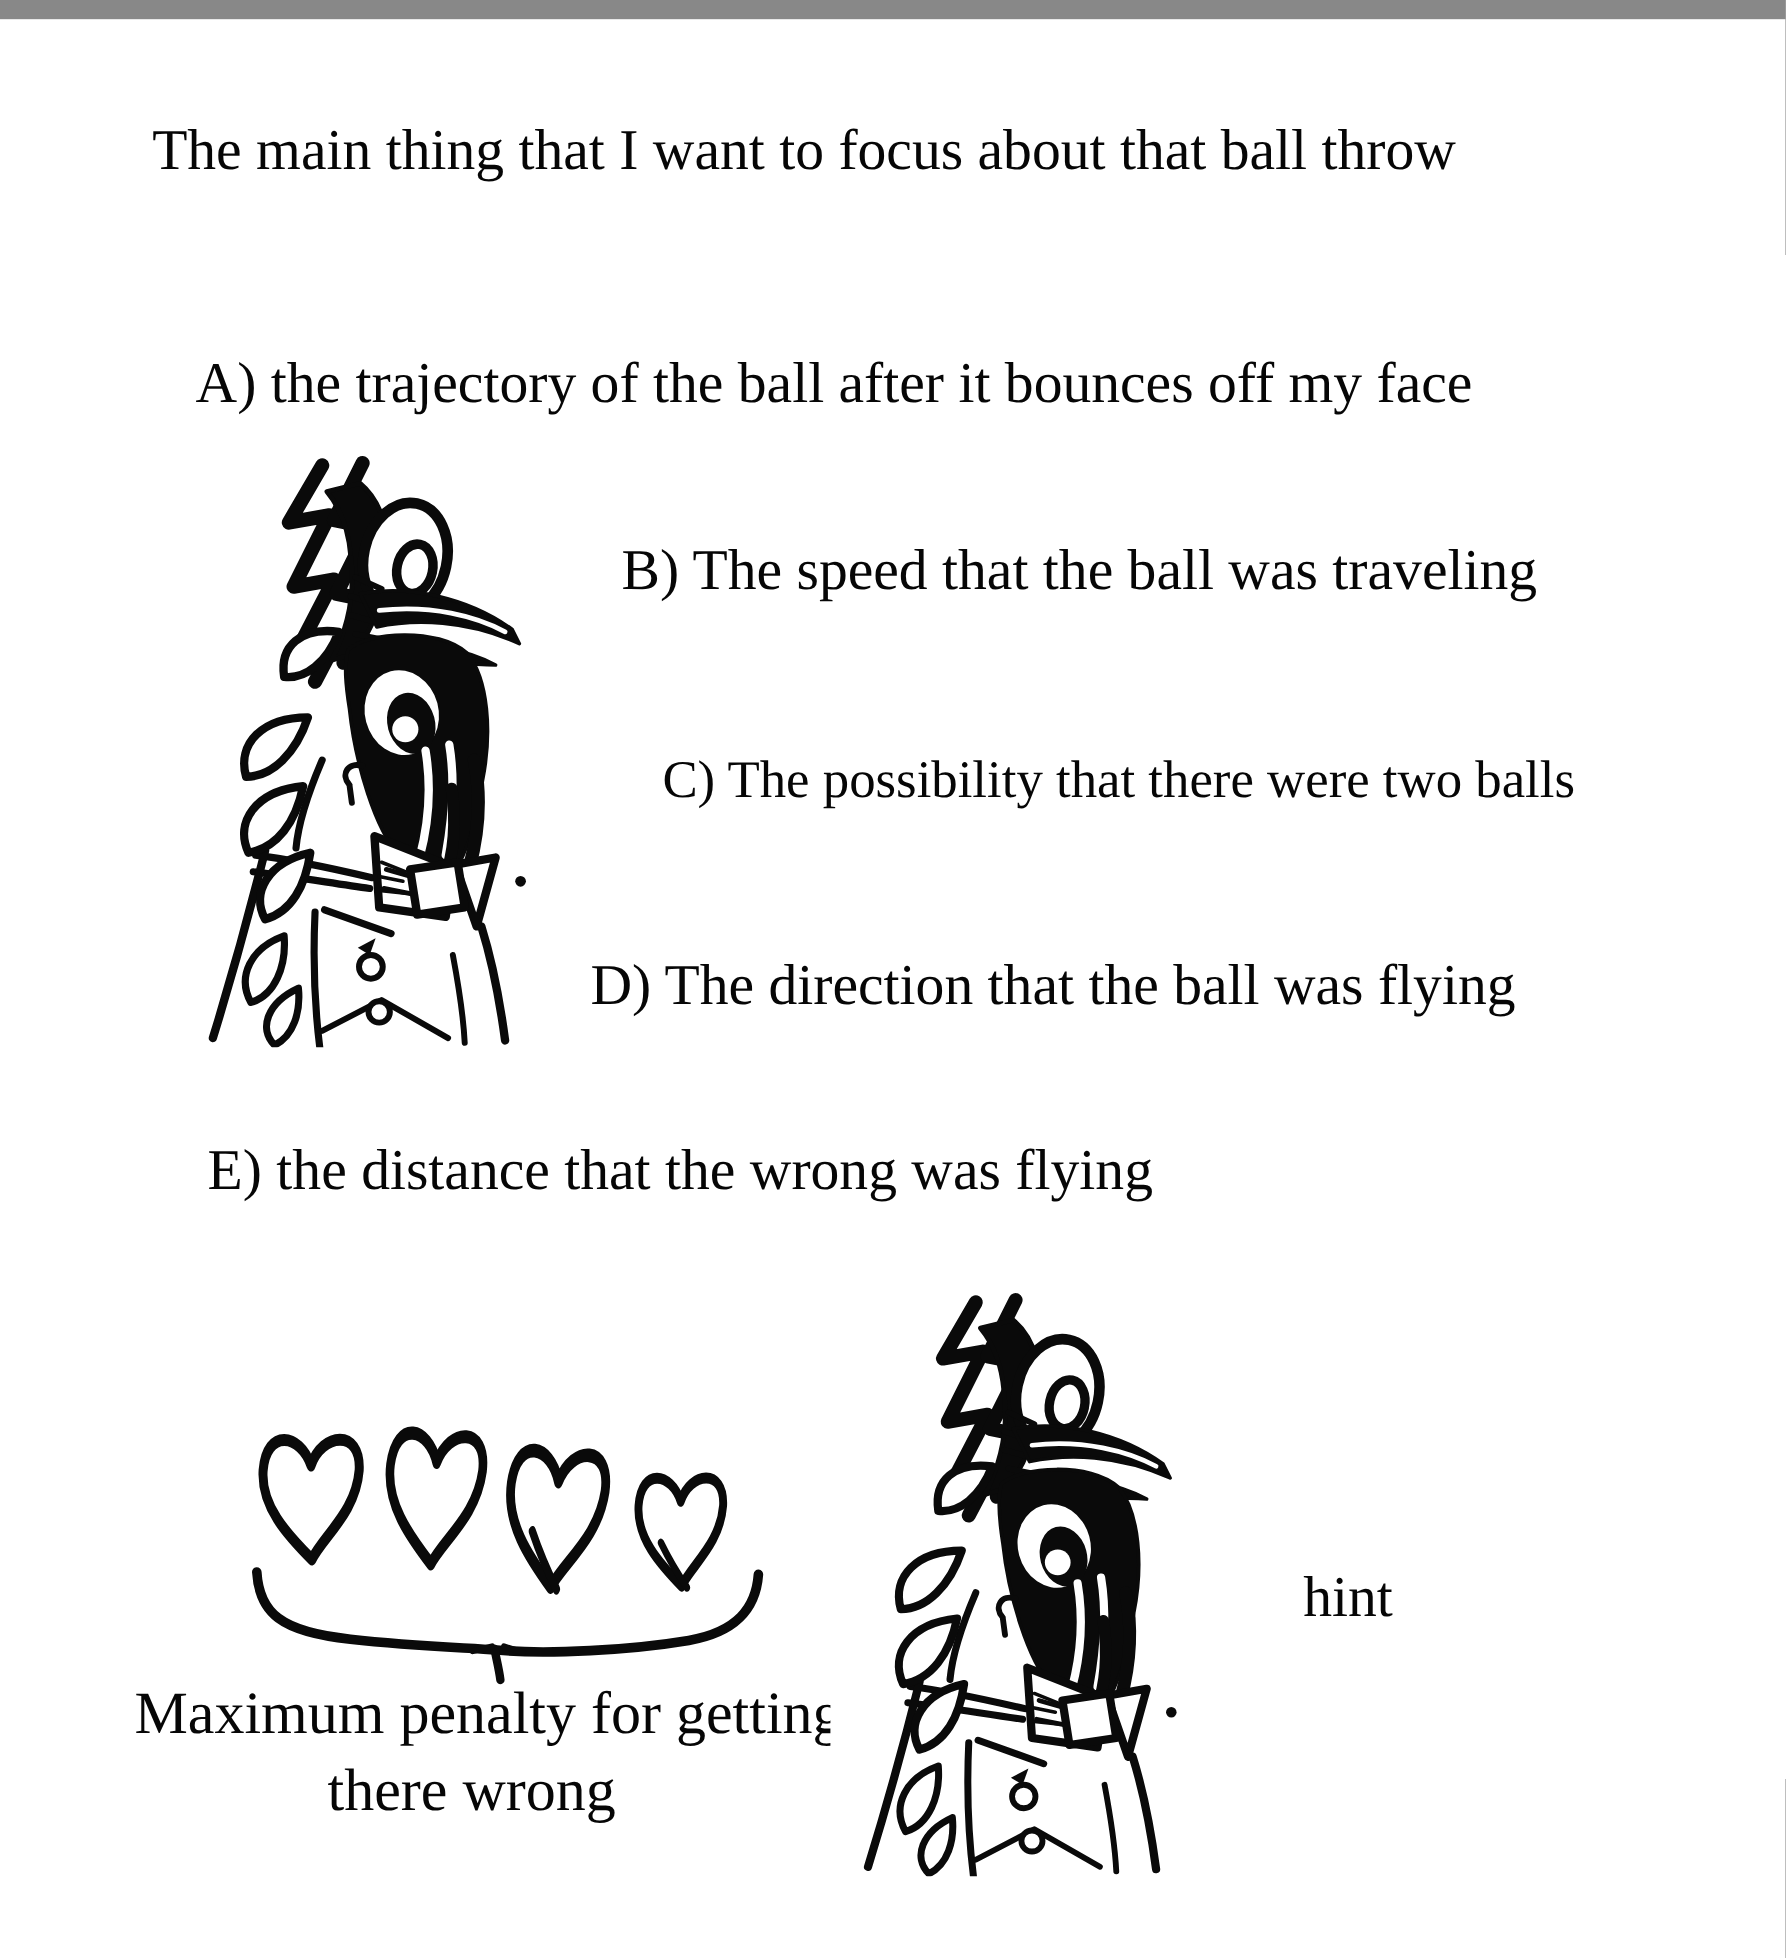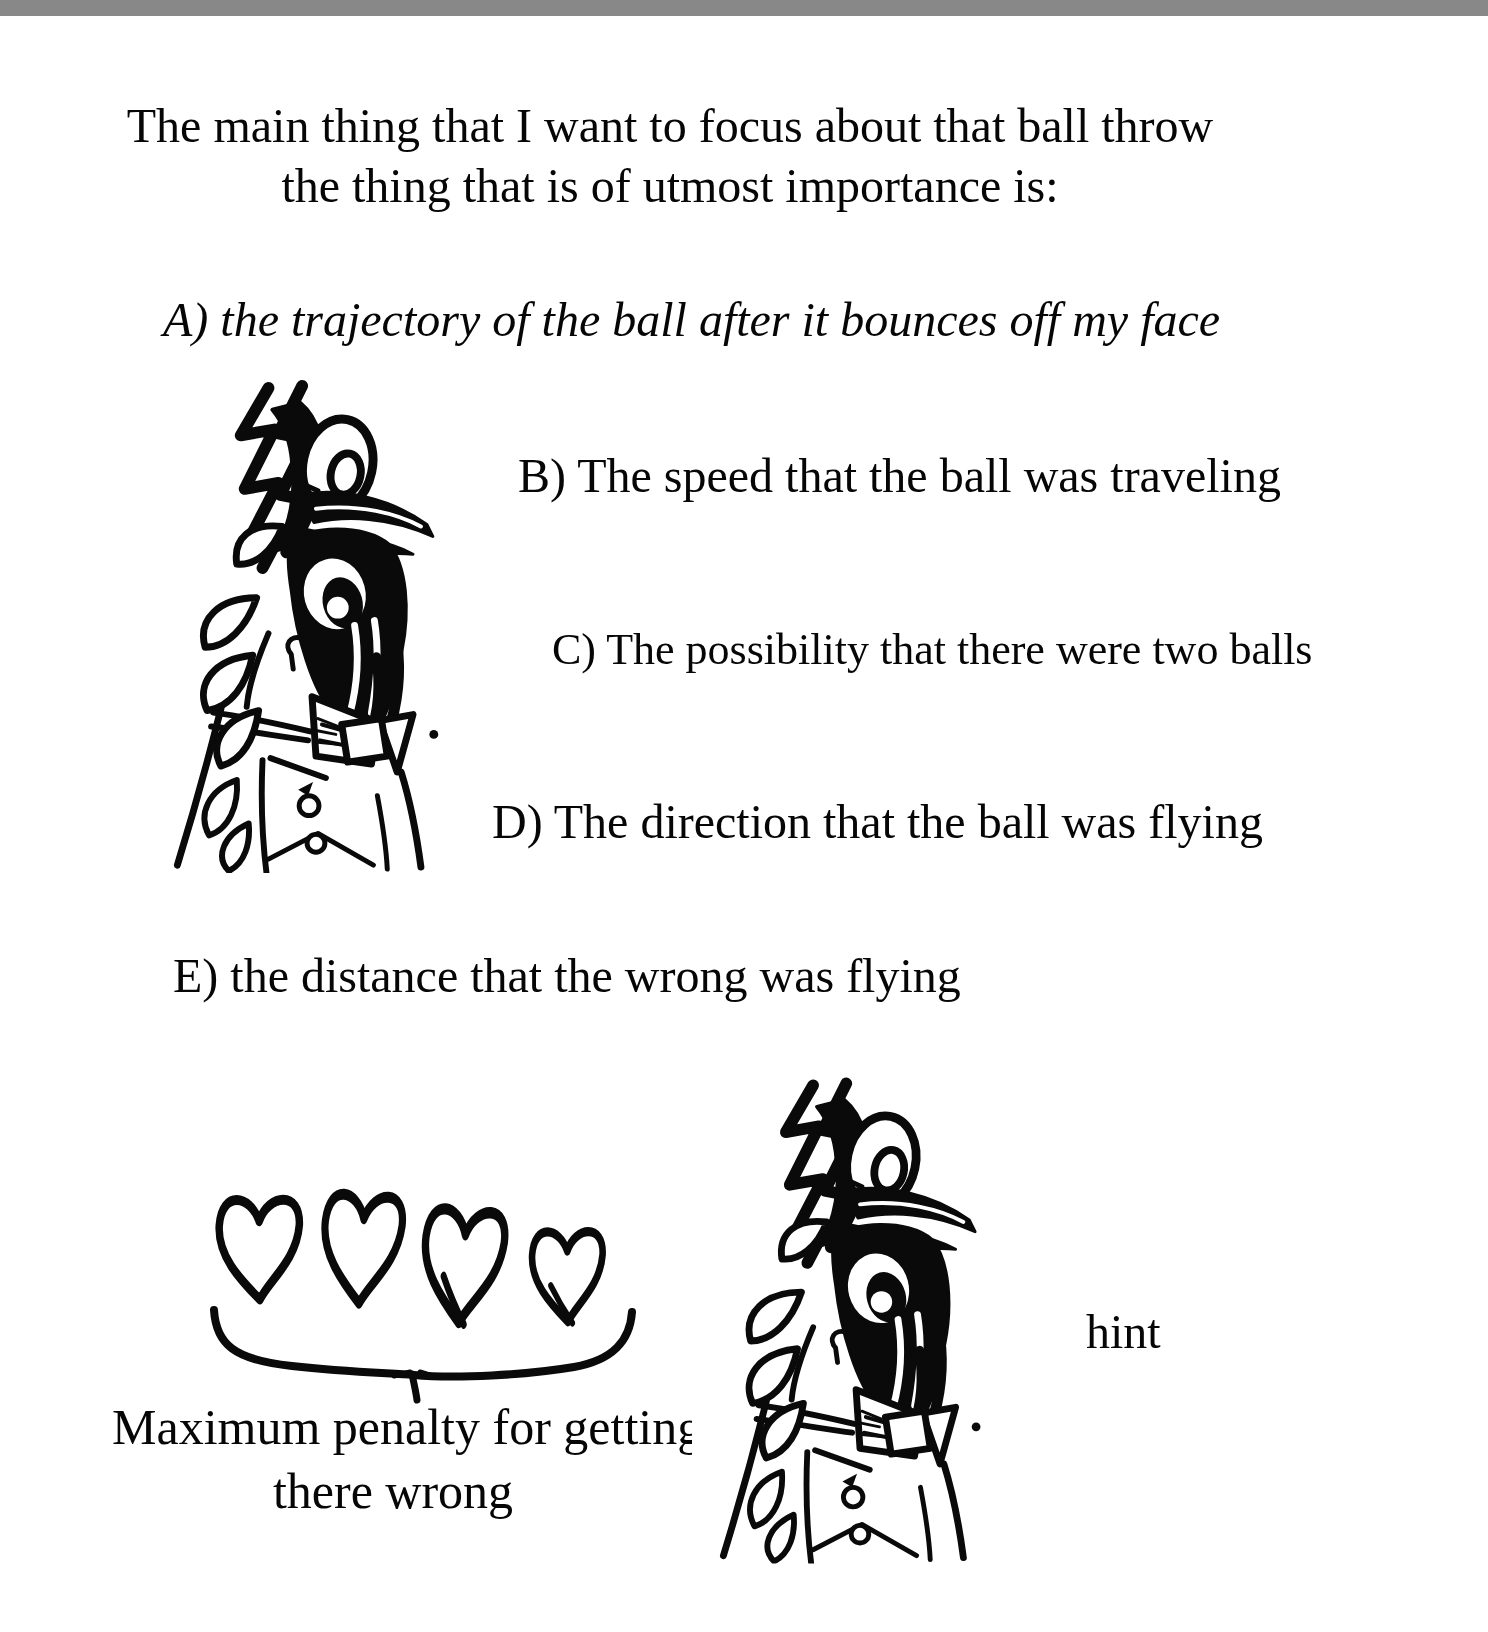--- a/index.html
+++ b/index.html
@@ -4,21 +4,21 @@
 <style>
   html,body{margin:0;padding:0;background:#888;}
   .canvas{
     position:relative;width:1488px;height:1632px;margin:16px auto;
     background:#ffffff;overflow:hidden;
     font-family:"Liberation Serif","DejaVu Serif",serif;
     color:#060606;
   }
   .t{position:absolute;white-space:nowrap;color:#060606;}
   .title{left:0;top:80px;width:1340px;text-align:center;font-size:48px;line-height:60px;}
-  .optA{left:163px;top:276px;font-size:48px;font-style:italic;}
+  .optA{left:163px;top:276px;font-size:48px;}
   .optB{left:518px;top:432px;font-size:48px;}
   .optC{left:552px;top:608px;font-size:44px;}
   .optD{left:492px;top:778px;font-size:48px;}
   .optE{left:173px;top:932px;font-size:48px;}
   .pen1{left:112px;top:1382px;font-size:50px;z-index:1;text-align:right;}
   .pen2{left:112px;top:1446px;width:562px;text-align:center;font-size:50px;z-index:1;}
   .hint{left:1086px;top:1288px;font-size:48px;}
   .char1{position:absolute;left:150px;top:362px;width:330px;height:495px;}
   .char2box{position:absolute;left:692px;top:1036px;width:336px;height:546px;background:#ffffff;z-index:2;}
   .char2box svg{position:absolute;left:6px;top:10px;}
@@ -95,21 +95,20 @@
 
       <symbol id="heart-ticked" viewBox="0 0 100 100">
         <path d="M50,32 C42,12 14,8 10,34 C7,56 28,74 48,90 C58,76 86,62 90,36 C93,10 60,12 50,32 Z" fill="#ffffff" stroke="#0a0a0a" stroke-width="7.5" stroke-linecap="round" stroke-linejoin="round"></path>
         <path d="M30,60 C38,73 46,83 53,91" fill="none" stroke="#0a0a0a" stroke-width="6" stroke-linecap="round"></path>
       </symbol>
     </defs>
   </svg>
 
   <div class="t title">
     <div>The main thing that I want to focus about that ball throw</div>
-    <div>the thing that is of utmost importance is:</div>
   </div>
 
   <div class="t optA">A) the trajectory of the ball after it bounces off my face</div>
   <div class="t optB">B) The speed that the ball was traveling</div>
   <div class="t optC">C) The possibility that there were two balls</div>
   <div class="t optD">D) The direction that the ball was flying</div>
   <div class="t optE">E) the distance that the wrong was flying</div>
 
   <svg class="char1" viewBox="0 0 330 500" width="330" height="495">
     <use href="#jester"></use>

